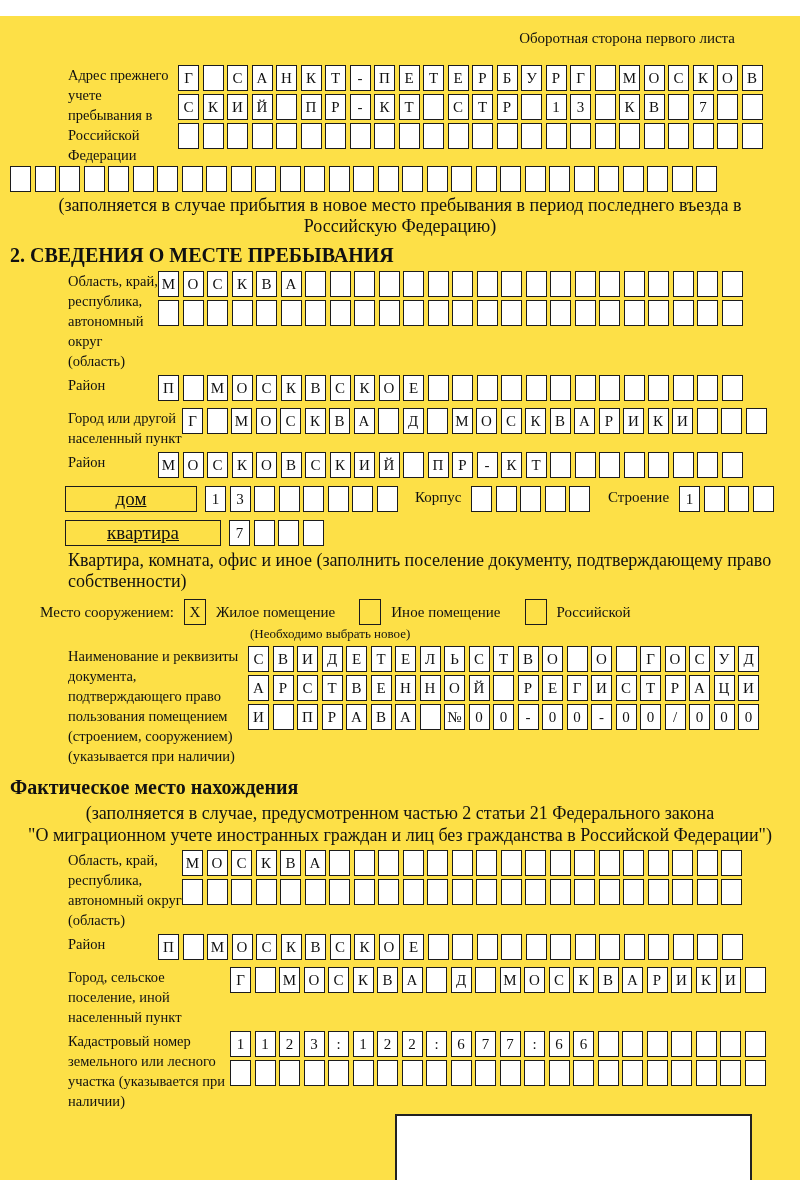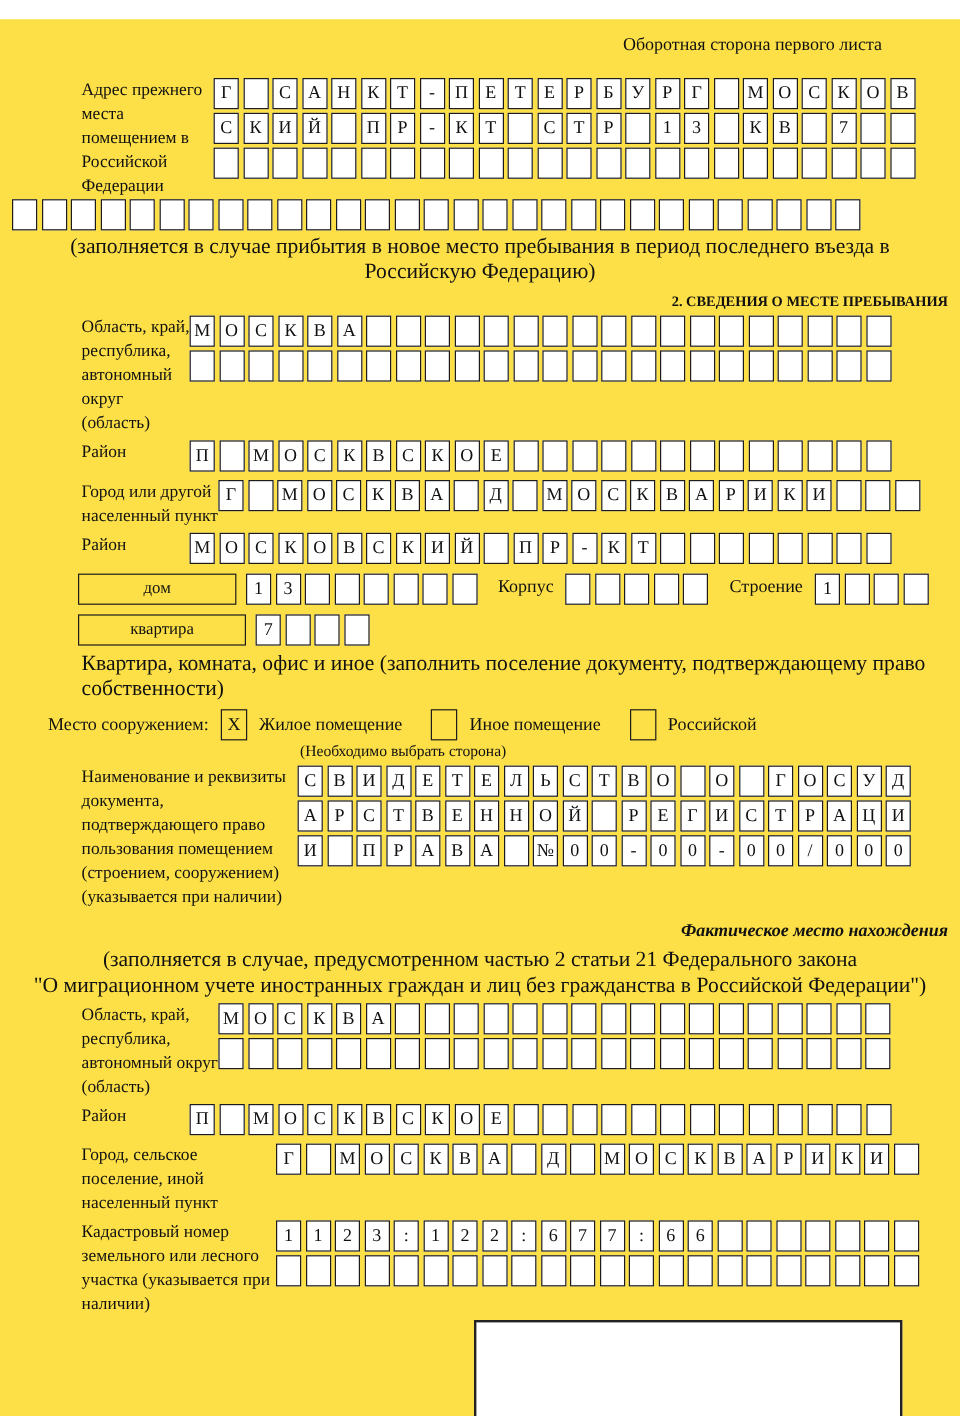--- a/index.html
+++ b/index.html
@@ -16,43 +16,43 @@
   .cellrow{display:flex;margin-bottom:3px;}
   .cell{
     width:21px;min-width:21px;height:26px;box-sizing:border-box;border:1.6px solid #1c1c1c;
     margin-right:3.5px;display:inline-flex;align-items:center;justify-content:center;
     font-size:15px;background:#fff;
   }
   .fullrow{margin-top:1px;}
   .cap{font-size:18px;margin-top:1px;}
   .cap-center{text-align:center;}
   .cap-indent{padding-left:58px;}
-  .sect-title{font-size:12px;font-weight:bold;text-align:right;margin:7px 0 4px 0;}
-  .sub-title{font-size:15px;font-weight:bold;text-align:right;margin:10px 0 4px 0;font-style:italic;}
+  .sect-title{font-size:20px;font-weight:bold;text-align:left;margin:7px 0 4px 0;}
+  .sub-title{font-size:20px;font-weight:bold;text-align:left;margin:10px 0 4px 0;}
   .houseline{display:flex;align-items:flex-start;margin-top:5px;padding-left:55px;}
   .namedbox{box-sizing:border-box;height:26px;border:1.7px solid #1c1c1c;display:flex;
-    align-items:center;justify-content:center;font-size:14px;margin-right:8px;flex:none;}
-  .w-dom{width:132px;} .w-kv{width:140px;}
+    align-items:center;justify-content:center;font-size:19px;margin-right:8px;flex:none;text-decoration:underline;}
+  .w-dom{width:132px;} .w-kv{width:156px;}
   .inline-lbl{font-size:15px;margin:3px 10px 0 14px;flex:none;}
   .chkline{display:flex;align-items:center;padding-left:30px;margin-top:7px;font-size:15px;}
   .chk{width:22px;min-width:22px;height:26px;box-sizing:border-box;border:1.6px solid #1c1c1c;
     display:inline-flex;align-items:center;justify-content:center;font-size:15px;margin:0 10px;}
   .chklbl{margin-right:14px;}
   .hint{font-size:13px;margin-left:240px;margin-top:1px;}
   .stampbox{width:357px;height:172px;border:2px solid #222;margin-left:385px;margin-top:3px;box-sizing:border-box;background:#fff;}
 </style>
 </head>
 <body>
 
 <div class="page">
 
   <div class="hdr">Оборотная сторона первого листа</div>
 
   <div class="field">
-    <div class="lbl w168">Адрес прежнего места помещением в Российской Федерации</div>
+    <div class="lbl w168">Адрес прежнего учете пребывания в Российской Федерации</div>
     <div class="rows">
       <div class="cellrow">
           <span class="cell">Г</span>
           <span class="cell"></span>
           <span class="cell">С</span>
           <span class="cell">А</span>
           <span class="cell">Н</span>
           <span class="cell">К</span>
           <span class="cell">Т</span>
           <span class="cell">-</span>
@@ -358,21 +358,21 @@
 
   <div class="chkline">
     <span>Место сооружением:</span>
     <span class="chk">X</span>
     <span class="chklbl">Жилое помещение</span>
     <span class="chk"></span>
     <span class="chklbl">Иное помещение</span>
     <span class="chk"></span>
     <span class="chklbl">Российской</span>
   </div>
-  <div class="hint">(Необходимо выбрать сторона)</div>
+  <div class="hint">(Необходимо выбрать новое)</div>
 
   <div class="field">
     <div class="lbl w238">Наименование и реквизиты документа, подтверждающего право пользования помещением (строением, сооружением) (указывается при наличии)</div>
     <div class="rows">
       <div class="cellrow">
           <span class="cell">С</span>
           <span class="cell">В</span>
           <span class="cell">И</span>
           <span class="cell">Д</span>
           <span class="cell">Е</span>

